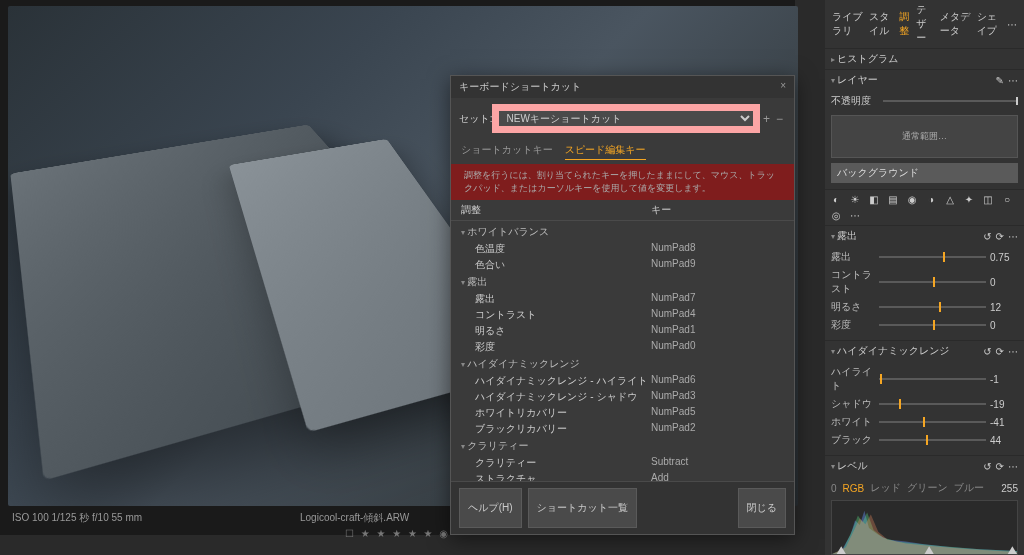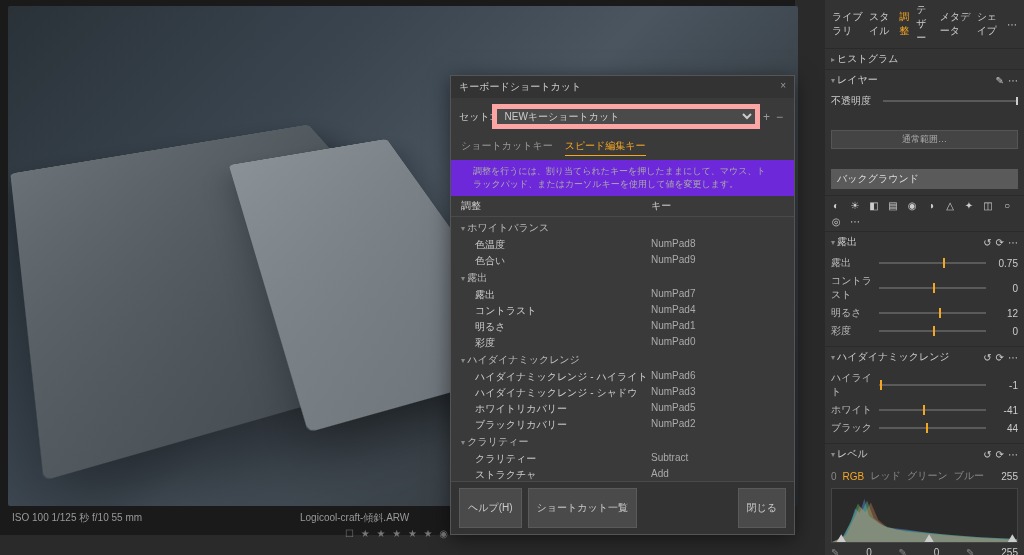--- a/index.html
+++ b/index.html
@@ -8,26 +8,26 @@
 .photo{width:790px;height:500px;margin:6px 0 0 8px;background:linear-gradient(135deg,#2a3238 0%,#3a4550 30%,#4a5560 50%,#3a4248 70%,#2a3035 100%);position:relative;border-radius:2px;overflow:hidden}
 .photo::before{content:"";position:absolute;top:40px;left:20px;width:380px;height:400px;background:linear-gradient(135deg,#6a7278,#3a4248);transform:perspective(600px) rotateX(50deg) rotateZ(-18deg);border-radius:6px;box-shadow:0 30px 60px rgba(0,0,0,.5)}
 .photo::after{content:"";position:absolute;top:50px;left:250px;width:200px;height:380px;background:linear-gradient(135deg,#8a9298,#6a7278);transform:perspective(600px) rotateX(50deg) rotateZ(-18deg);border-radius:6px;box-shadow:0 20px 40px rgba(0,0,0,.3)}
 .meta-bar{position:absolute;bottom:10px;left:12px;color:#999;font-size:10px}
 .filename{position:absolute;bottom:10px;left:300px;color:#999;font-size:10px}
 .starbar{position:absolute;bottom:-4px;left:50%;transform:translateX(-50%);color:#777;font-size:10px;letter-spacing:2px}
 .dialog{position:absolute;left:450px;top:75px;width:345px;height:460px;background:#3a3a3a;border:1px solid #555;box-shadow:0 4px 20px rgba(0,0,0,.5);display:flex;flex-direction:column}
 .dlg-title{background:#333;padding:4px 8px;display:flex;justify-content:space-between;font-size:10px}
 .dlg-close{cursor:pointer;color:#999}
 .dlg-set{padding:6px 8px;display:flex;align-items:center;font-size:10px}
-.dlg-set select{flex:1;background:#4a4a4a;border:5px solid #fca5a5;color:#ccc;font-size:10px;padding:1px 3px}
+.dlg-set select{flex:1;background:#4a4a4a;border:7px solid #fca5a5;color:#ccc;font-size:10px;padding:1px 3px}
 .dlg-set .plus{color:#999;font-size:12px;cursor:pointer;padding:0 3px}
 .dlg-tabs{display:flex;gap:12px;padding:4px 10px;font-size:10px}
 .dlg-tabs .tab{color:#999;cursor:pointer}
 .dlg-tabs .tab.active{color:#f5a623;border-bottom:1px solid #f5a623;padding-bottom:2px}
-.dlg-hint{padding:5px 22px;font-size:9px;color:#aaa;background:#6d28d9}
+.dlg-hint{padding:5px 13px;font-size:9px;color:#aaa;background:#7f1d1d}
 .dlg-head{display:flex;padding:3px 10px;font-size:9px;color:#888;border-bottom:1px solid #4a4a4a}
 .dlg-head .c1{width:190px}
 .dlg-body{flex:1;overflow-y:auto;padding:2px 0}
 .grp{padding:2px 10px;font-size:10px;color:#bbb;cursor:pointer}
 .grp::before{content:"▾ ";font-size:8px;color:#888}
 .row{display:flex;padding:1px 10px 1px 24px;font-size:10px;color:#ccc}
 .row .name{width:176px}
 .row .key{color:#aaa}
 .dlg-foot{padding:6px 8px;display:flex;gap:6px;align-items:center;border-top:1px solid #4a4a4a;background:#333}
 .btn{background:#4a4a4a;border:1px solid #5a5a5a;padding:12px 8px;font-size:10px;cursor:pointer;color:#ccc}
@@ -39,29 +39,29 @@
 .top-tabs .dots{margin-left:auto}
 .section{border-top:1px solid #2a2a2a}
 .sec-head{display:flex;align-items:center;padding:3px 6px;font-size:10px;color:#bbb;cursor:pointer}
 .sec-head::before{content:"▸ ";font-size:8px;color:#888;margin-right:2px}
 .sec-head.open::before{content:"▾ "}
 .sec-head .tools{margin-left:auto;display:flex;gap:4px;color:#777;font-size:9px}
 .sec-body{padding:2px 6px 6px}
 .opacity-row{display:flex;align-items:center;gap:12px;font-size:9px;padding:2px 0}
 .bar{flex:1;height:2px;background:#5a5a5a;position:relative}
 .bar::after{content:"";position:absolute;top:-3px;width:2px;height:8px;background:#ccc;right:0}
-.btn-full{width:100%;background:#444;border:1px solid #555;padding:2px;font-size:9px;text-align:center;margin:20px 0;cursor:pointer;color:#aaa}
+.btn-full{width:100%;background:#444;border:1px solid #555;padding:14px;font-size:9px;text-align:center;margin:5px 0;cursor:pointer;color:#aaa}
 .layer-item{background:#5a5a5a;padding:3px 6px;font-size:10px;color:#ddd;margin-top:2px}
 .iconrow{display:flex;gap:5px;padding:4px;color:#888;font-size:11px;flex-wrap:wrap}
 .iconrow span{cursor:pointer;width:14px;text-align:center}
 .slider-row{display:flex;align-items:center;gap:4px;padding:2px 0;font-size:9px}
 .slider-row .lbl{width:44px;color:#bbb}
 .slider-row .track{flex:1;height:2px;background:#5a5a5a;position:relative}
 .slider-row .handle{position:absolute;top:-4px;width:2px;height:10px;background:#f5a623}
-.slider-row .val{width:28px;text-align:right;color:#ccc}
+.slider-row .val{width:28px;color:#ccc}
 .level-tabs{display:flex;gap:6px;font-size:9px;padding:3px 0;align-items:center}
 .level-tabs span{color:#888;cursor:pointer}
 .level-tabs .on{color:#f5a623}
 .level-tabs .num{margin-left:auto;color:#ccc}
 .histogram{height:55px;background:#2a2a2a;position:relative;border:1px solid #444;margin:2px 0}
 .histogram svg{width:100%;height:100%}
 .level-nums{display:flex;justify-content:space-between;font-size:9px;color:#aaa;padding:2px 0;align-items:center}
 .level-nums .pen{color:#888;font-size:10px}
 </style>
 </head>
@@ -266,20 +266,27 @@
     </div>
     <div class="sec-body" id="hdr-body">
         <div class="slider-row">
           <span class="lbl">ハイライト</span>
           <div class="track">
             <div class="handle" style="left:1%"></div>
           </div>
           <span class="val">-1</span>
         </div>
         <div class="slider-row">
+          <span class="lbl">シャドウ</span>
+          <div class="track">
+            <div class="handle" style="left:19%"></div>
+          </div>
+          <span class="val">-19</span>
+        </div>
+        <div class="slider-row">
           <span class="lbl">ホワイト</span>
           <div class="track">
             <div class="handle" style="left:41%"></div>
           </div>
           <span class="val">-41</span>
         </div>
         <div class="slider-row">
           <span class="lbl">ブラック</span>
           <div class="track">
             <div class="handle" style="left:44%"></div>

